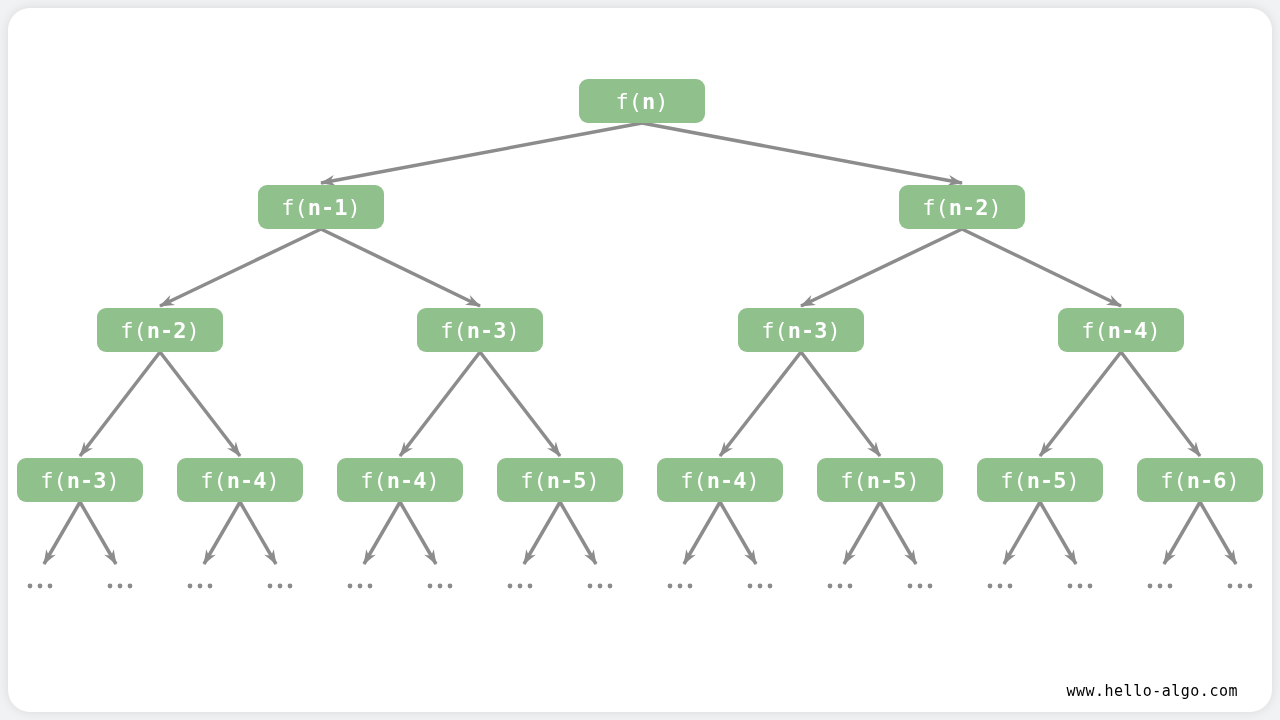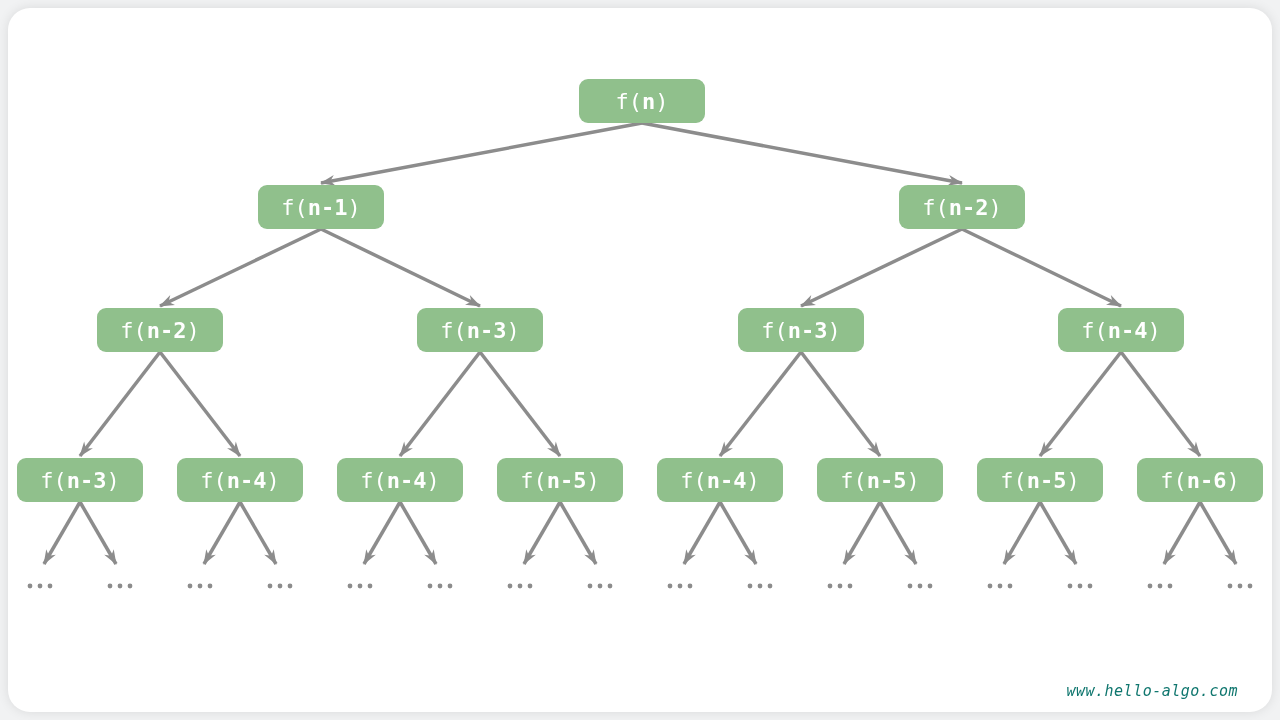--- a/index.html
+++ b/index.html
@@ -215,13 +215,13 @@
         <rect x="977" y="458" width="126" height="44" rx="9" ry="9" fill="#90c08c"></rect>
         <text x="1040" y="488" text-anchor="middle" font-size="22" fill="#ffffff" font-family="&quot;DejaVu Sans Mono&quot;, &quot;Liberation Mono&quot;, monospace"><tspan>f(</tspan><tspan font-weight="bold">n-5</tspan><tspan>)</tspan></text>
       </g>
       <g>
         <rect x="1137" y="458" width="126" height="44" rx="9" ry="9" fill="#90c08c"></rect>
         <text x="1200" y="488" text-anchor="middle" font-size="22" fill="#ffffff" font-family="&quot;DejaVu Sans Mono&quot;, &quot;Liberation Mono&quot;, monospace"><tspan>f(</tspan><tspan font-weight="bold">n-6</tspan><tspan>)</tspan></text>
       </g>
     </g>
 </svg>
 
-<div class="watermark" style="color: #0f766e; font-style: italic;">www.hello-algo.com</div>
+<div class="watermark" style="color: #000000;">www.hello-algo.com</div>
 
 </body></html>

